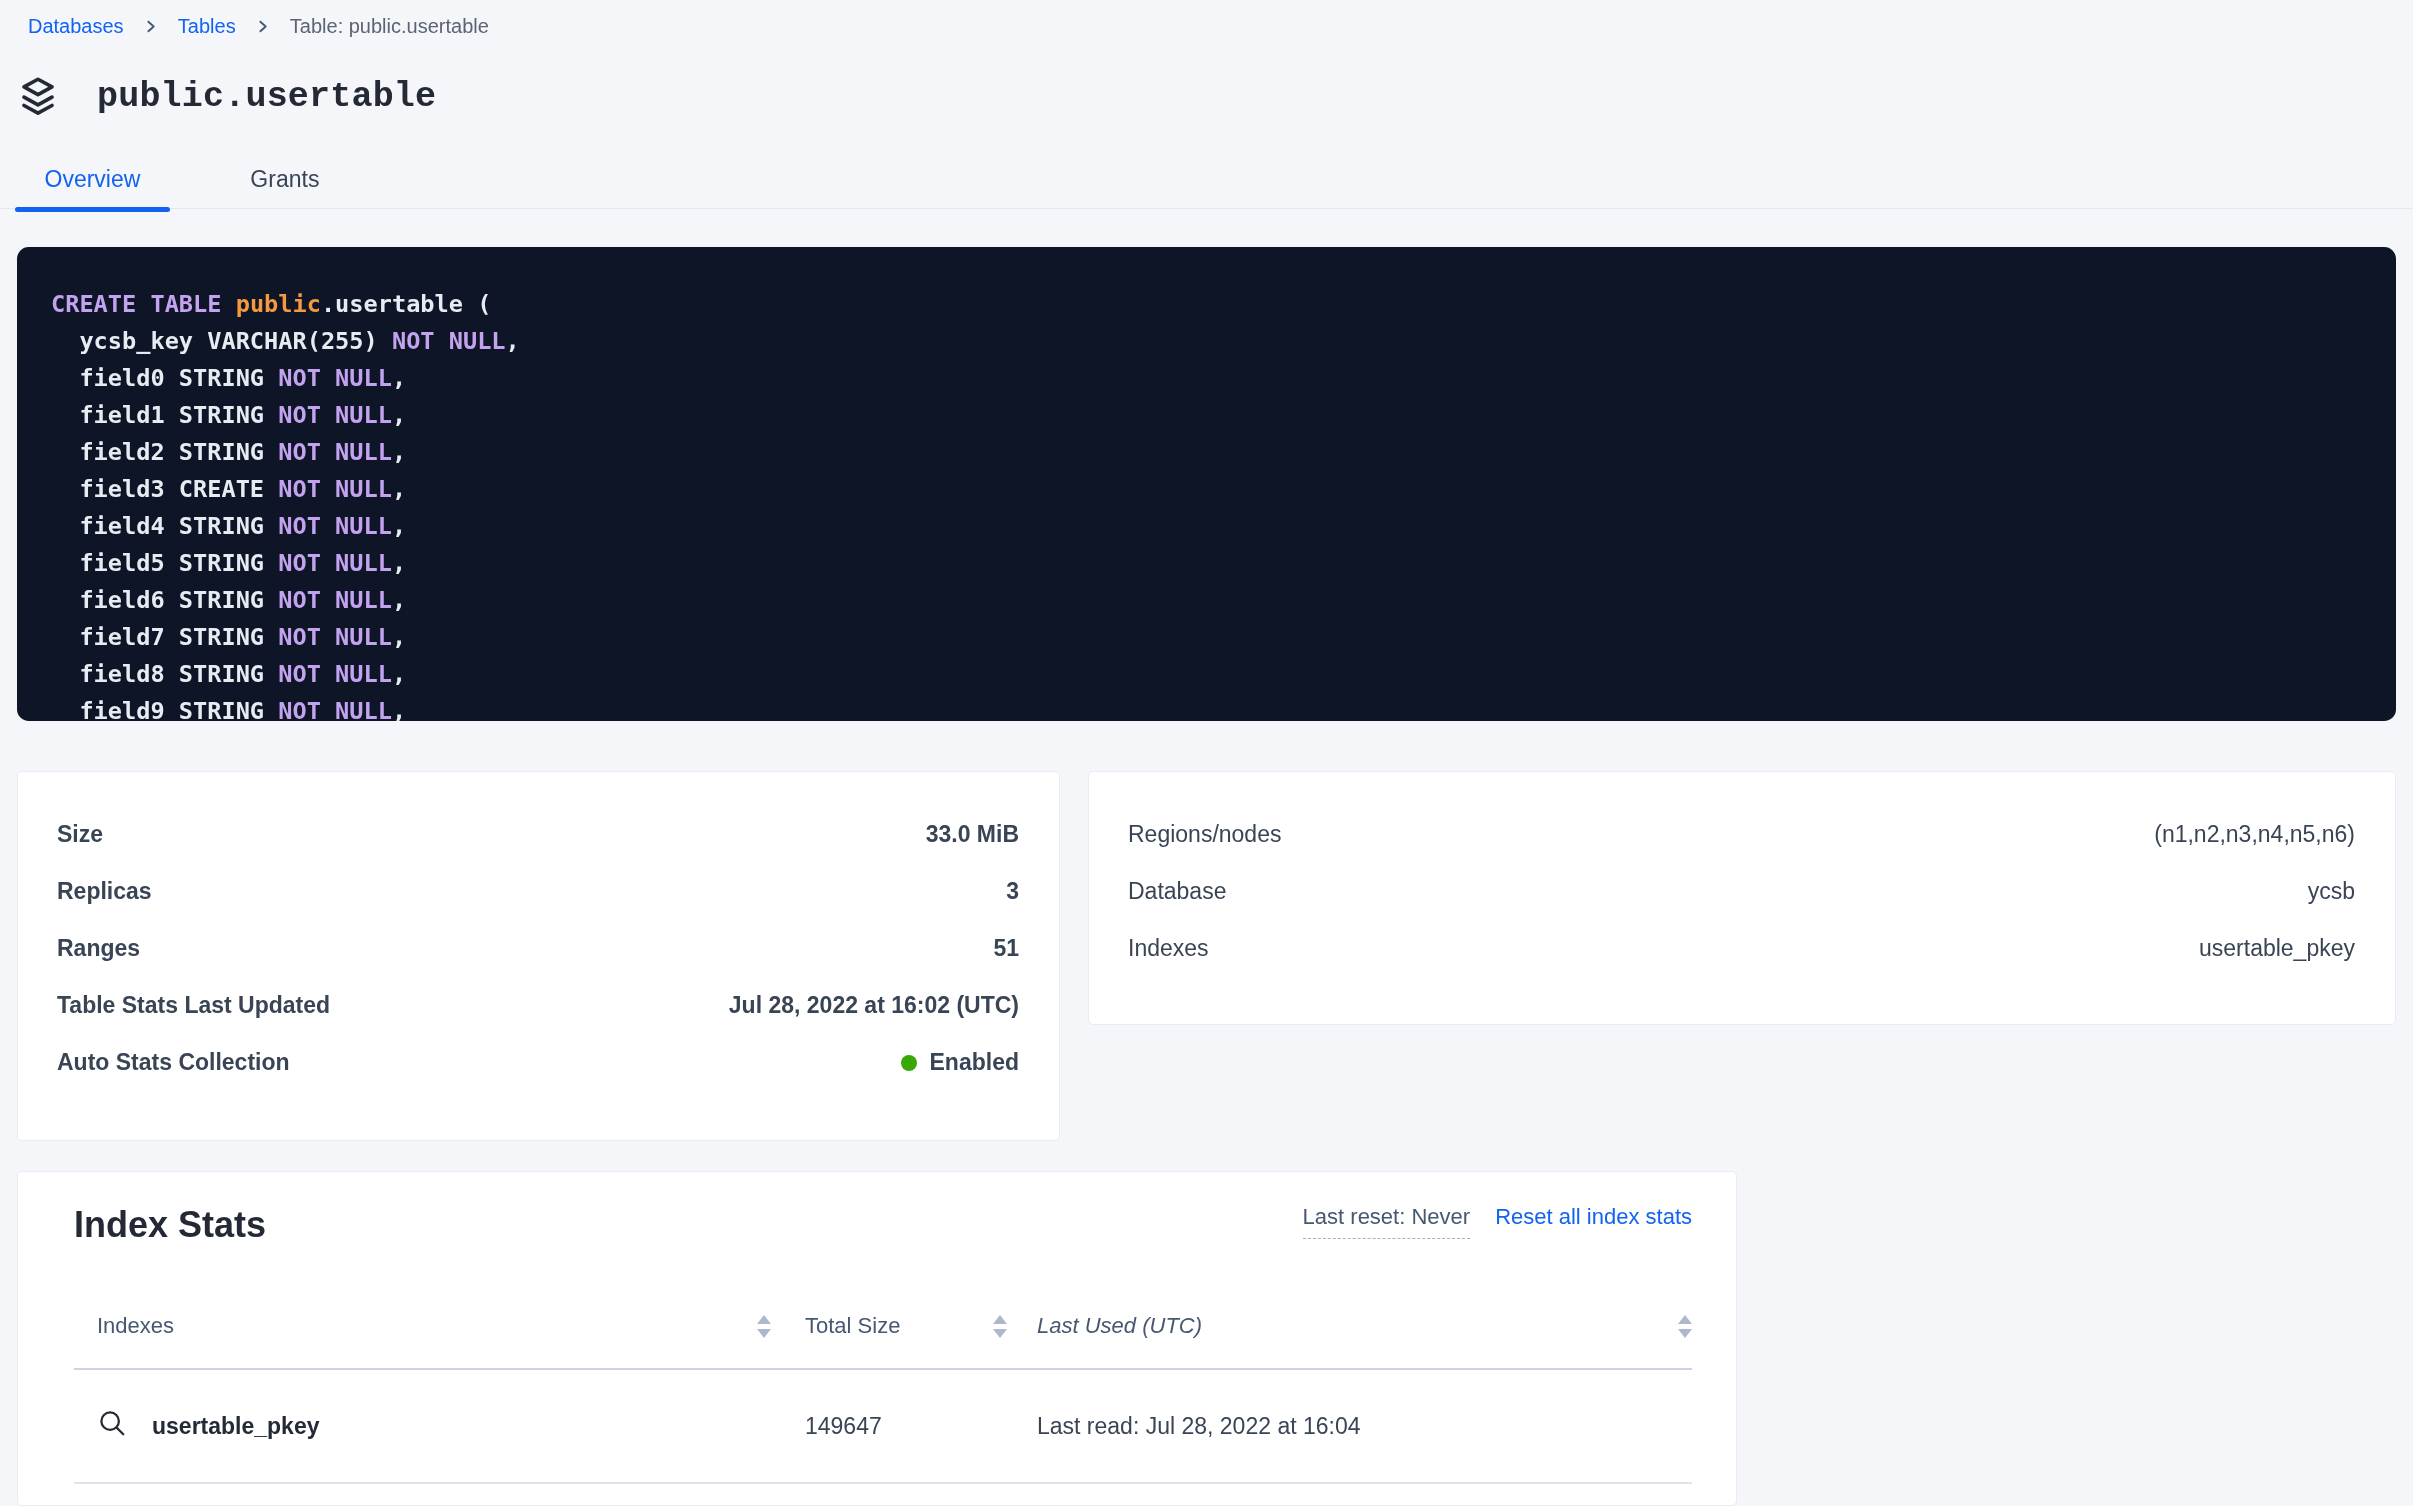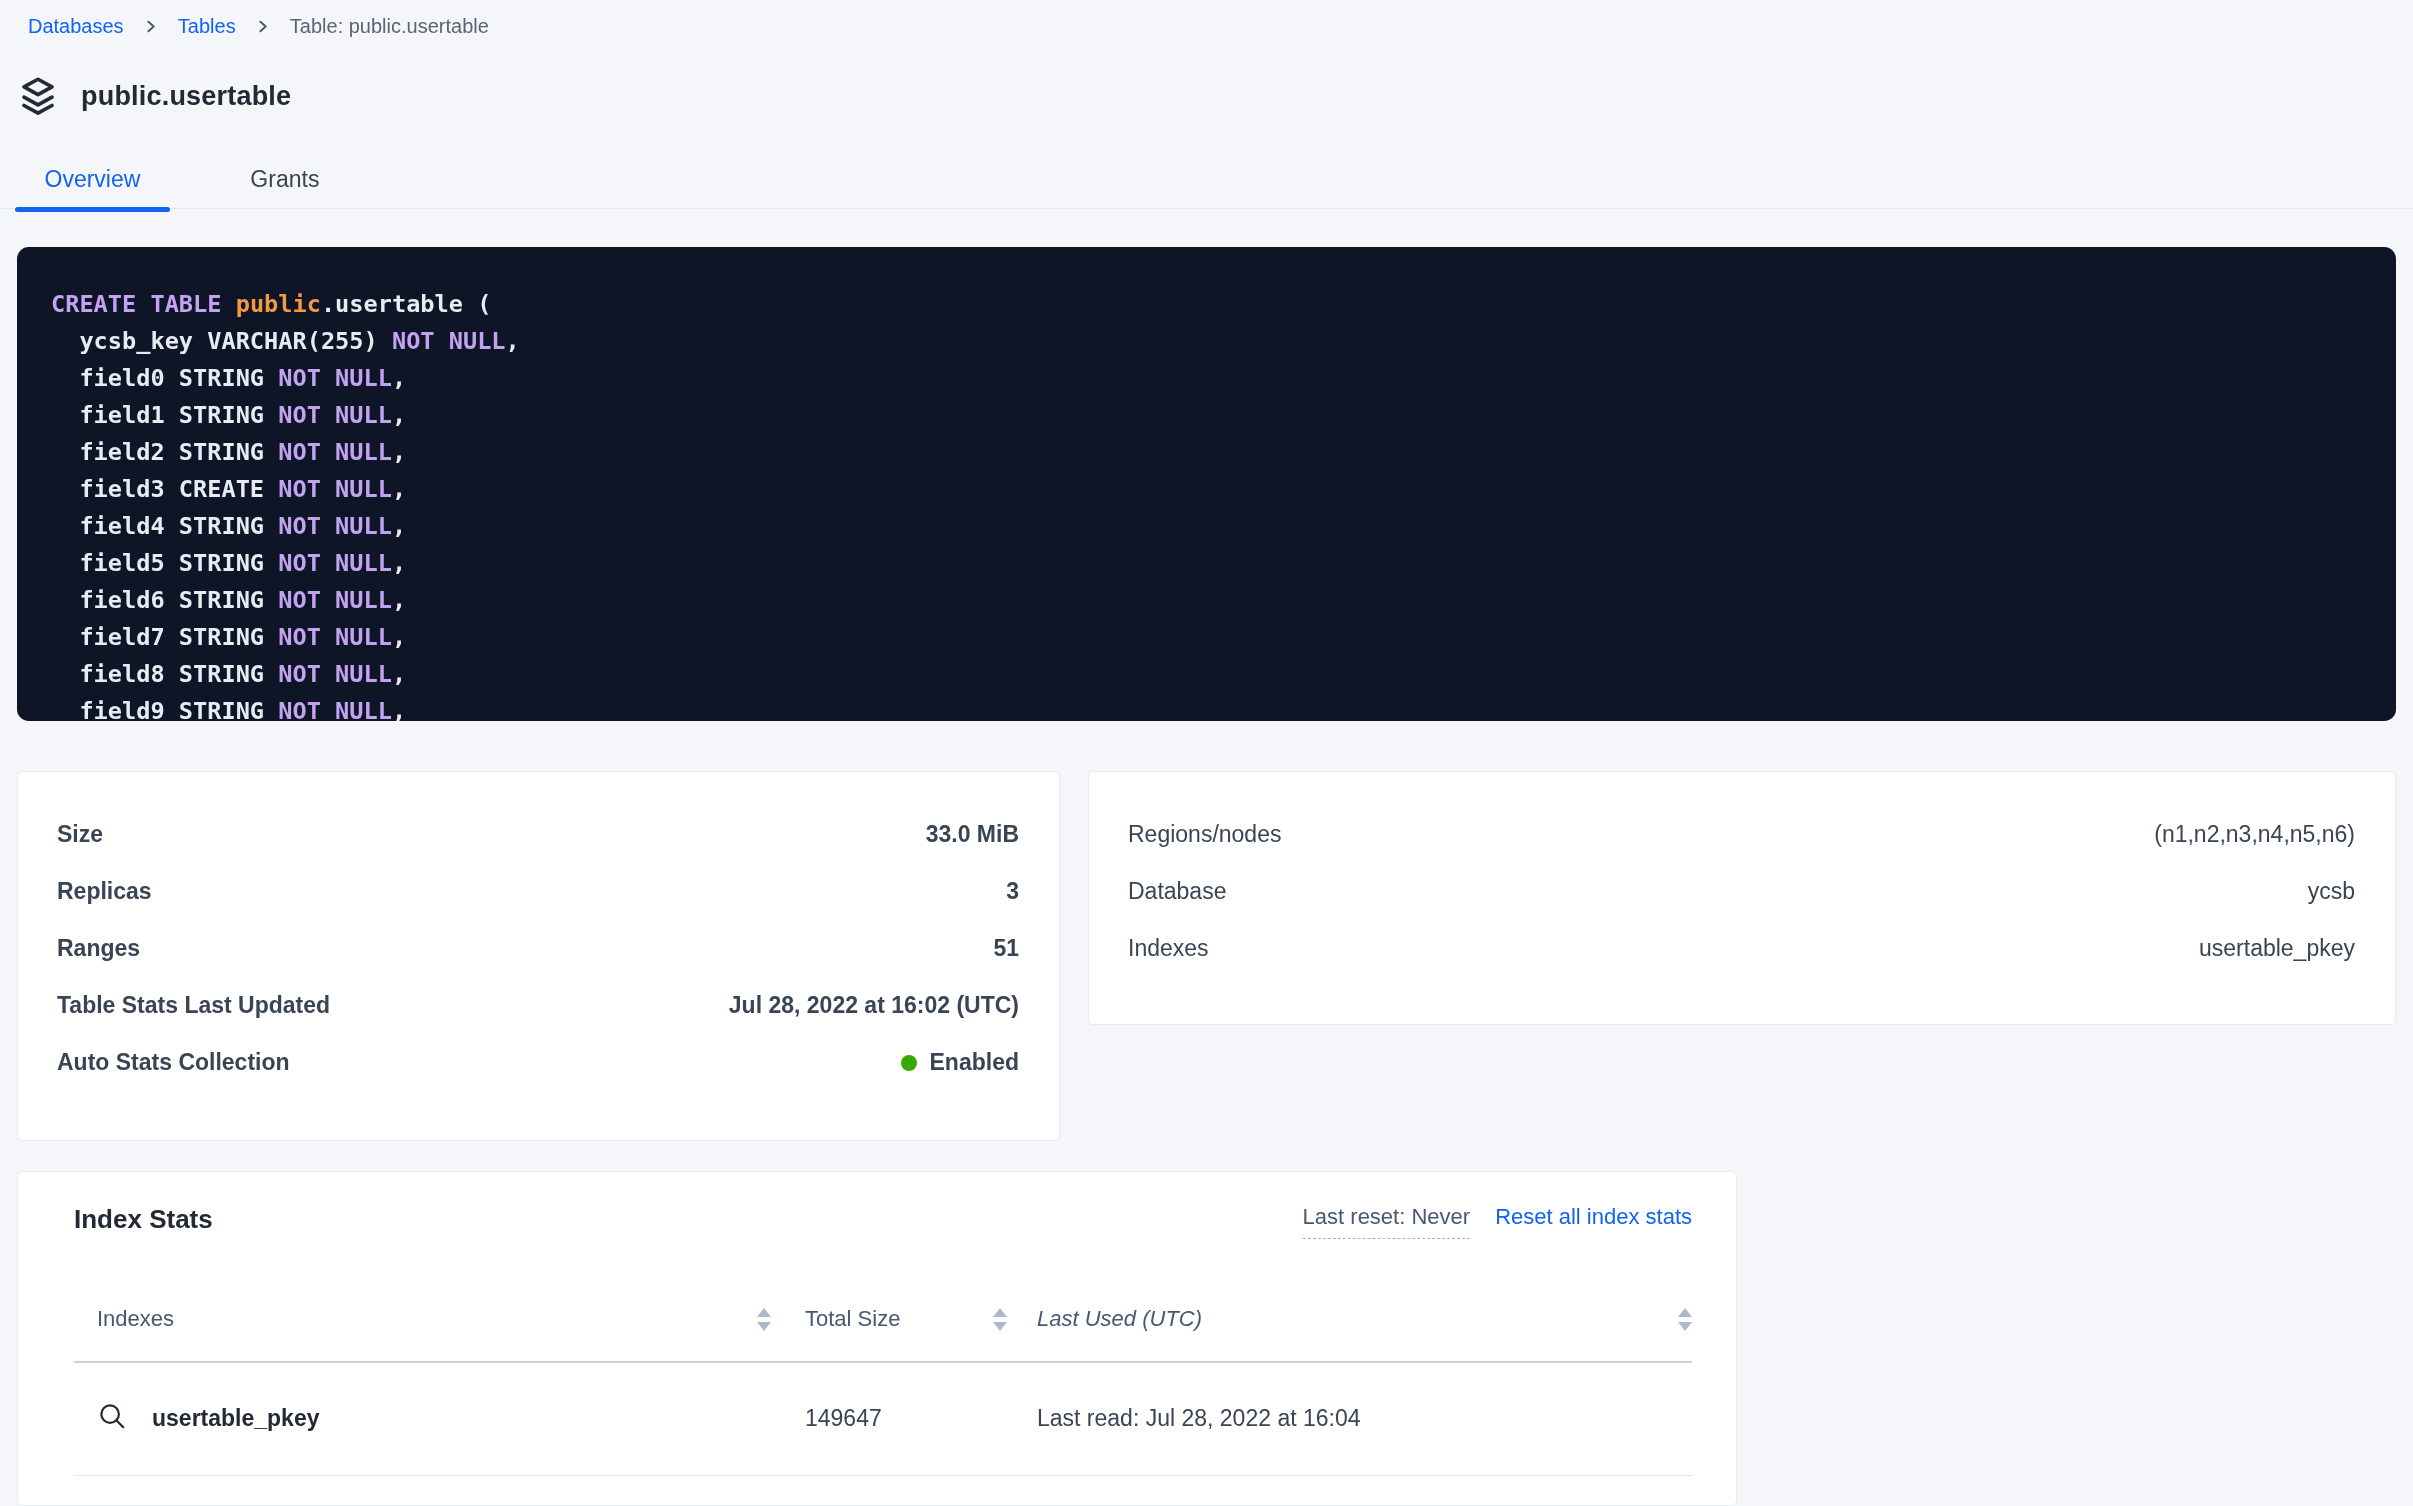--- a/index.html
+++ b/index.html
@@ -33,22 +33,23 @@
   }
   .breadcrumb a{color:var(--link-blue);text-decoration:none;cursor:pointer;}
   .breadcrumb .crumb-current{color:#5b6472;}
   .crumb-sep{display:flex;align-items:center;}
   
   .title-row{
     display:flex;align-items:center;gap:22px;
     margin:35px 0 0 17px;height:42px;
   }
   .title-row h1{
-    margin:0;font-size:27px;font-weight:600;color:var(--text-dark);
+    margin:16px;font-size:35px;font-weight:600;color:var(--text-dark);
     letter-spacing:0.2px;
+    font-family:Liberation Mono, monospace;
   }
   
   .tabs{
     display:flex;margin-top:42px;padding-left:15px;
     border-bottom:1.7px solid #e3e8f0;
   }
   .tab{
     position:relative;font-size:23px;padding:6.7px 29.5px 15px;
     color:var(--text-body);cursor:pointer;margin-right:51px;
   }
@@ -88,21 +89,21 @@
     width:16px;height:16px;border-radius:50%;
     background:var(--status-green);display:inline-block;margin-right:12.6px;
   }
   
   .index-card{
     margin:29.5px 0 0 17px;width:1720px;height:335px;
     padding:32px 44px 0 56px;box-sizing:border-box;
     overflow:hidden;
   }
   .index-head{display:flex;justify-content:space-between;align-items:flex-start;}
-  .index-title{font-size:26px;font-weight:700;color:var(--text-dark);}
+  .index-title{font-size:36px;font-weight:700;color:var(--text-dark);}
   .index-controls{display:flex;align-items:flex-start;gap:25px;font-size:22px;}
   .last-reset{
     color:var(--text-muted);
     border-bottom:1.7px dashed #a5aec2;padding-bottom:7.6px;
   }
   .reset-link{color:var(--link-blue);text-decoration:none;cursor:pointer;}
   .th-row{
     display:flex;align-items:center;height:67px;margin-top:47px;
     padding-left:23px;font-size:22px;color:var(--text-muted);
   }

